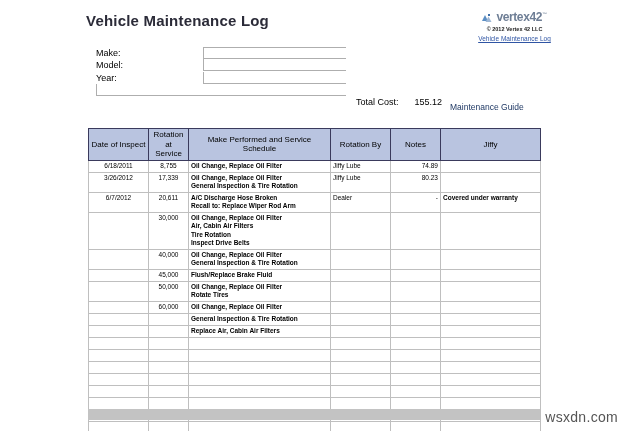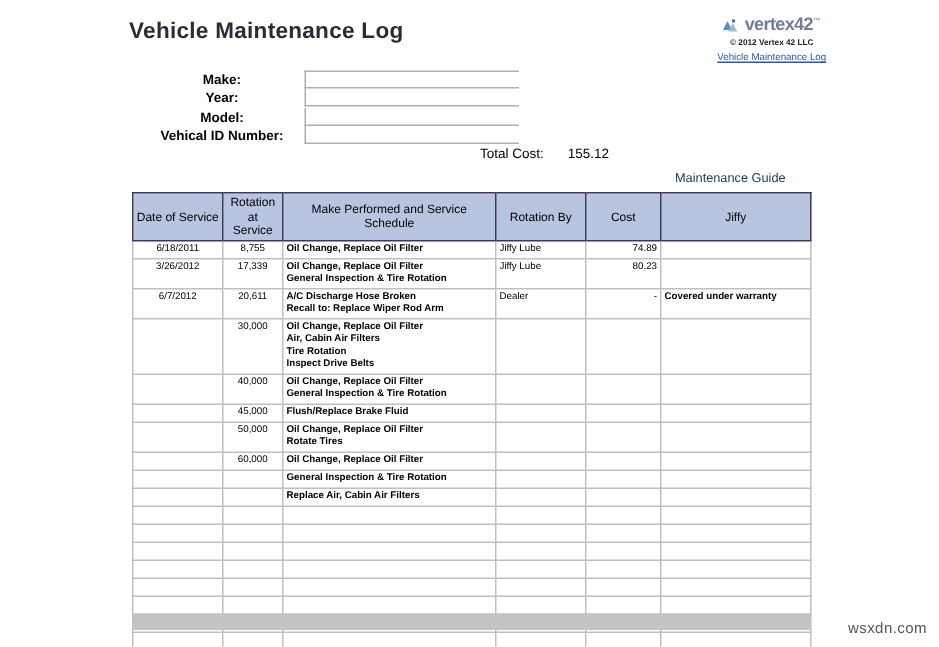--- a/index.html
+++ b/index.html
@@ -83,57 +83,56 @@
     top: 46px;
     width: 250px;
   }
   .form-row {
     display: flex;
     align-items: flex-end;
     height: 12.6px;
   }
   .form-label {
     width: 104px;
-    text-align: center;
+    text-align: left;
     font-size: 9px;
     padding-right: 3px;
     line-height: 11px;
     color: #000;
     white-space: nowrap;
-    font-weight: bold;
   }
   .form-value {
     flex: 1;
     border-bottom: 1px solid #aeaeae;
     border-left: 1px solid #aeaeae;
     height: 12px;
     box-sizing: border-box;
     font-size: 9px;
     padding-left: 3px;
     line-height: 12px;
   }
   .form-row:first-child .form-value {
     border-top: 1px solid #aeaeae;
   }
 
   #total-cost {
     position: absolute;
-    left: 320px;
+    left: 356px;
     top: 97px;
     font-size: 9px;
     white-space: nowrap;
   }
   #total-cost-label { font-weight: normal; }
   #total-cost-value { margin-left: 16px; }
 
   
   #guide-caption {
     position: absolute;
     left: 450px;
-    top: 113px;
+    top: 102px;
     font-size: 8.5px;
     color: #1f3864;
     white-space: nowrap;
   }
 
   
   #log-table {
     position: absolute;
     left: 88px;
     top: 128px;
@@ -186,21 +185,21 @@
     top: 409px;
     width: 452px;
     height: 11px;
     background: #c3c3c3;
   }
 
   #watermark {
     position: absolute;
     right: 8px;
     bottom: 6px;
-    font-size: 10px;
+    font-size: 14px;
     color: #555;
     letter-spacing: 0.3px;
     text-align: center;
   }
 </style>
 </head>
 <body>
 
 <div id="doc-title">Vehicle Maintenance Log</div>
 
@@ -218,29 +217,28 @@
   <div id="brand-copy">© 2012 Vertex 42 LLC</div>
   <a id="brand-link" href="#">Vehicle Maintenance Log</a>
 </div>
 
 <div id="info-form">
   <div class="form-row">
     <div class="form-label">Make:</div>
     <div class="form-value"></div>
   </div>
   <div class="form-row">
+    <div class="form-label">Model:</div>
+    <div class="form-value"></div>
+  </div>
+  <div class="form-row">
     <div class="form-label">Year:</div>
     <div class="form-value"></div>
   </div>
   <div class="form-row">
-    <div class="form-label">Model:</div>
-    <div class="form-value"></div>
-  </div>
-  <div class="form-row">
-    <div class="form-label">Vehical ID Number:</div>
     <div class="form-value"></div>
   </div>
 </div>
 
 <div id="total-cost">
   <span id="total-cost-label">Total Cost:</span><span id="total-cost-value">155.12</span>
 </div>
 
 <div id="guide-caption">Maintenance Guide</div>
 
@@ -248,25 +246,25 @@
   <colgroup>
     <col class="col-date">
       <col class="col-mileage">
       <col class="col-work">
     <col class="col-performed">
       <col class="col-cost">
       <col class="col-notes">
   </colgroup>
   <thead>
     <tr>
-      <th>Date of Service</th>
+      <th>Date of Inspect</th>
       <th>Rotation at Service</th>
       <th>Make Performed and Service Schedule</th>
       <th>Rotation By</th>
-      <th>Cost</th>
+      <th>Notes</th>
       <th>Jiffy</th>
     </tr>
   </thead>
   <tbody id="log-body">
       <tr>
         <td class="c-date">6/18/2011</td>
         <td class="c-mileage">8,755</td>
         <td class="c-work">
           <span class="work-line">Oil Change, Replace Oil Filter</span>
         </td>

